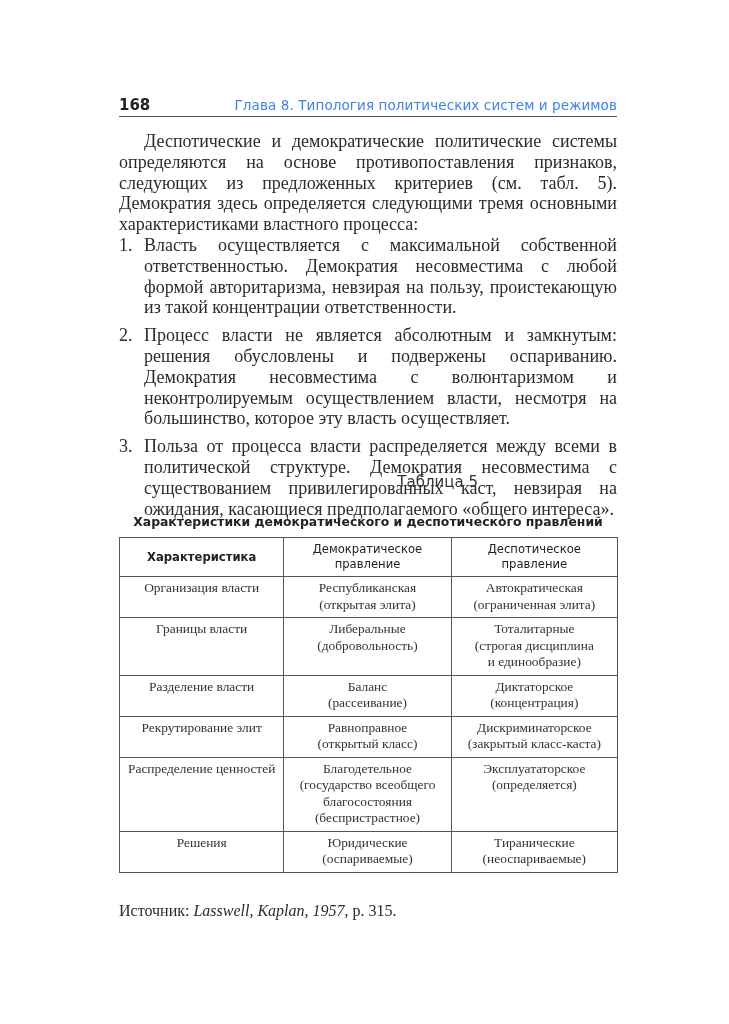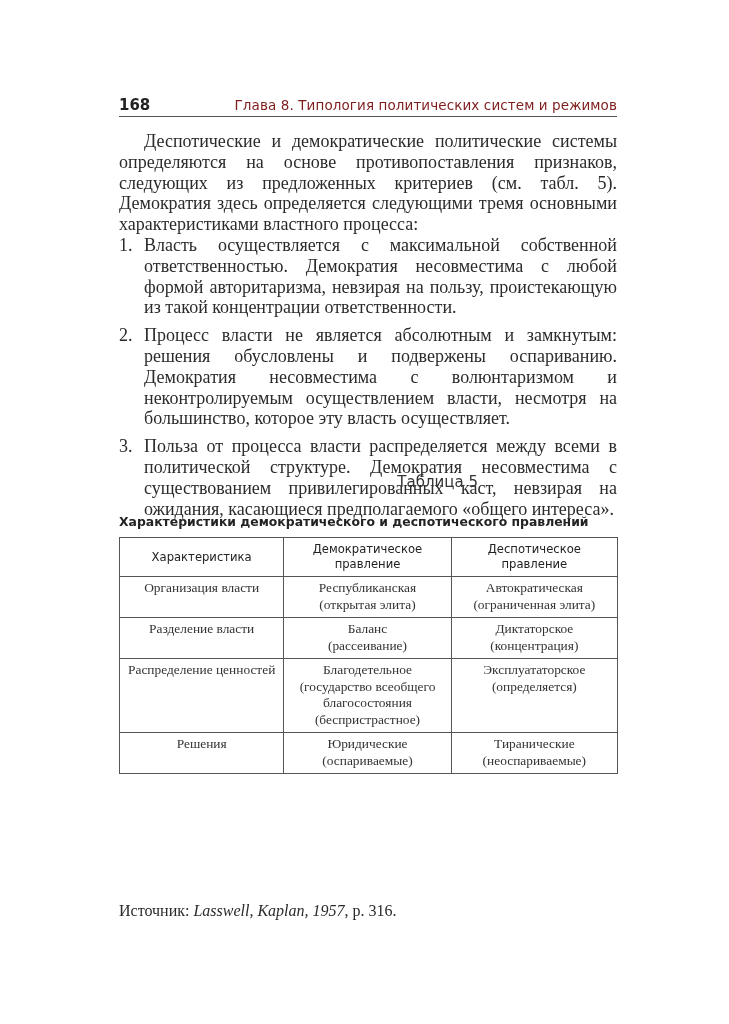--- a/index.html
+++ b/index.html
@@ -1,31 +1,31 @@
 <!DOCTYPE html>
 <html><head>
 <meta charset="utf-8">
 <style>
   html, body { margin:0; padding:0; background:#ffffff; }
   body { width:729px; height:1024px; position:relative; overflow:hidden; color:#2a2a2a; }
   .page { position:absolute; left:0; top:0; width:590px; height:1024px; }
   .header { position:absolute; left:119px; top:96px; width:498px; height:20px; border-bottom:1.5px solid #555; font-family:"DejaVu Sans", sans-serif; }
   .page-num { position:absolute; left:0; top:0; font-size:15px; font-weight:bold; color:#222; }
-  .running-head { position:absolute; right:0; top:1px; font-size:13.5px; color:#7f1d1d; letter-spacing:0.1px; }
+  .running-head { position:absolute; right:0; top:1px; font-size:13.5px; color:#3b82f6; letter-spacing:0.1px; }
   .body-text { position:absolute; left:119px; width:498px; font-family:"Liberation Serif", serif; font-size:18px; line-height:20.8px; color:#2b2b2b; text-align:justify; }
   .para { top:131px; text-indent:25px; }
   .list { top:235px; margin:0; padding:0; list-style:none; }
   .list li { position:relative; padding-left:25px; margin-bottom:7px; }
   .list .num { position:absolute; left:0; top:0; }
   .table-label { position:absolute; right:112px; top:473px; font-family:"DejaVu Sans", sans-serif; font-size:15px; color:#333;margin-left:44px; }
-  .table-title { position:absolute; left:119px; width:498px; top:514px; font-family:"DejaVu Sans", sans-serif; font-weight:bold; font-size:12.4px; color:#222; }
+  .table-title { position:absolute; left:119px; width:498px; top:514px; text-align:center; font-family:"DejaVu Sans", sans-serif; font-weight:bold; font-size:12.4px; color:#222; }
   table.grid { position:absolute; left:119px; top:537px; width:499px; border-collapse:collapse; font-family:"Liberation Serif", serif; font-size:13.4px; line-height:16.5px; color:#333; }
   table.grid th, table.grid td { border:1.3px solid #555; vertical-align:top; text-align:center; padding:3px 5px 4px 5px; }
   table.grid th { font-family:"DejaVu Sans", sans-serif; font-weight:normal; font-size:11.6px; text-align:center; vertical-align:middle; line-height:15px; padding:3px 4px; height:32px; color:#222; }
-  table.grid th.c1 { font-weight:normal; }
+  table.grid th.c1 { font-weight:bold; }
   .c1 { width:154px; }
   .c2 { width:157px; }
   .c3 { width:156px; }
   .src { position:absolute; left:119px; top:902px; font-family:"Liberation Serif", serif; font-size:16px; color:#2b2b2b; }
   .src i { font-style:italic; }
   .multiline { white-space:pre-line; }
 </style>
 </head>
 <body>
 
@@ -68,40 +68,55 @@
     </thead>
     <tbody>
       <tr>
         <td class="multiline">Организация власти</td>
         <td class="multiline">Республиканская
 (открытая элита)</td>
         <td class="multiline">Автократическая
 (ограниченная элита)</td>
       </tr>
       <tr>
+        <td class="multiline">Границы власти</td>
+        <td class="multiline">Либеральные
+(добровольность)</td>
+        <td class="multiline">Тоталитарные
+(строгая дисциплина
+и единообразие)</td>
+      </tr>
+      <tr>
         <td class="multiline">Разделение власти</td>
         <td class="multiline">Баланс
 (рассеивание)</td>
         <td class="multiline">Диктаторское
 (концентрация)</td>
+      </tr>
+      <tr>
+        <td class="multiline">Рекрутирование элит</td>
+        <td class="multiline">Равноправное
+(открытый класс)</td>
+        <td class="multiline">Дискриминаторское
+(закрытый класс-каста)</td>
       </tr>
       <tr>
         <td class="multiline">Распределение ценностей</td>
         <td class="multiline">Благодетельное
 (государство всеобщего
 благосостояния
 (беспристрастное)</td>
         <td class="multiline">Эксплуататорское
 (определяется)</td>
       </tr>
       <tr>
         <td class="multiline">Решения</td>
         <td class="multiline">Юридические
 (оспариваемые)</td>
         <td class="multiline">Тиранические
 (неоспариваемые)</td>
       </tr>
     </tbody>
   </table>
 
-  <div class="src"><span>Источник: </span><i>Lasswell, Kaplan, 1957</i><span>, p. 316.</span></div>
+  <div class="src"><span>Источник: </span><i>Lasswell, Kaplan, 1957</i><span>, p. 315.</span></div>
 
 </div>
 
 </body></html>

